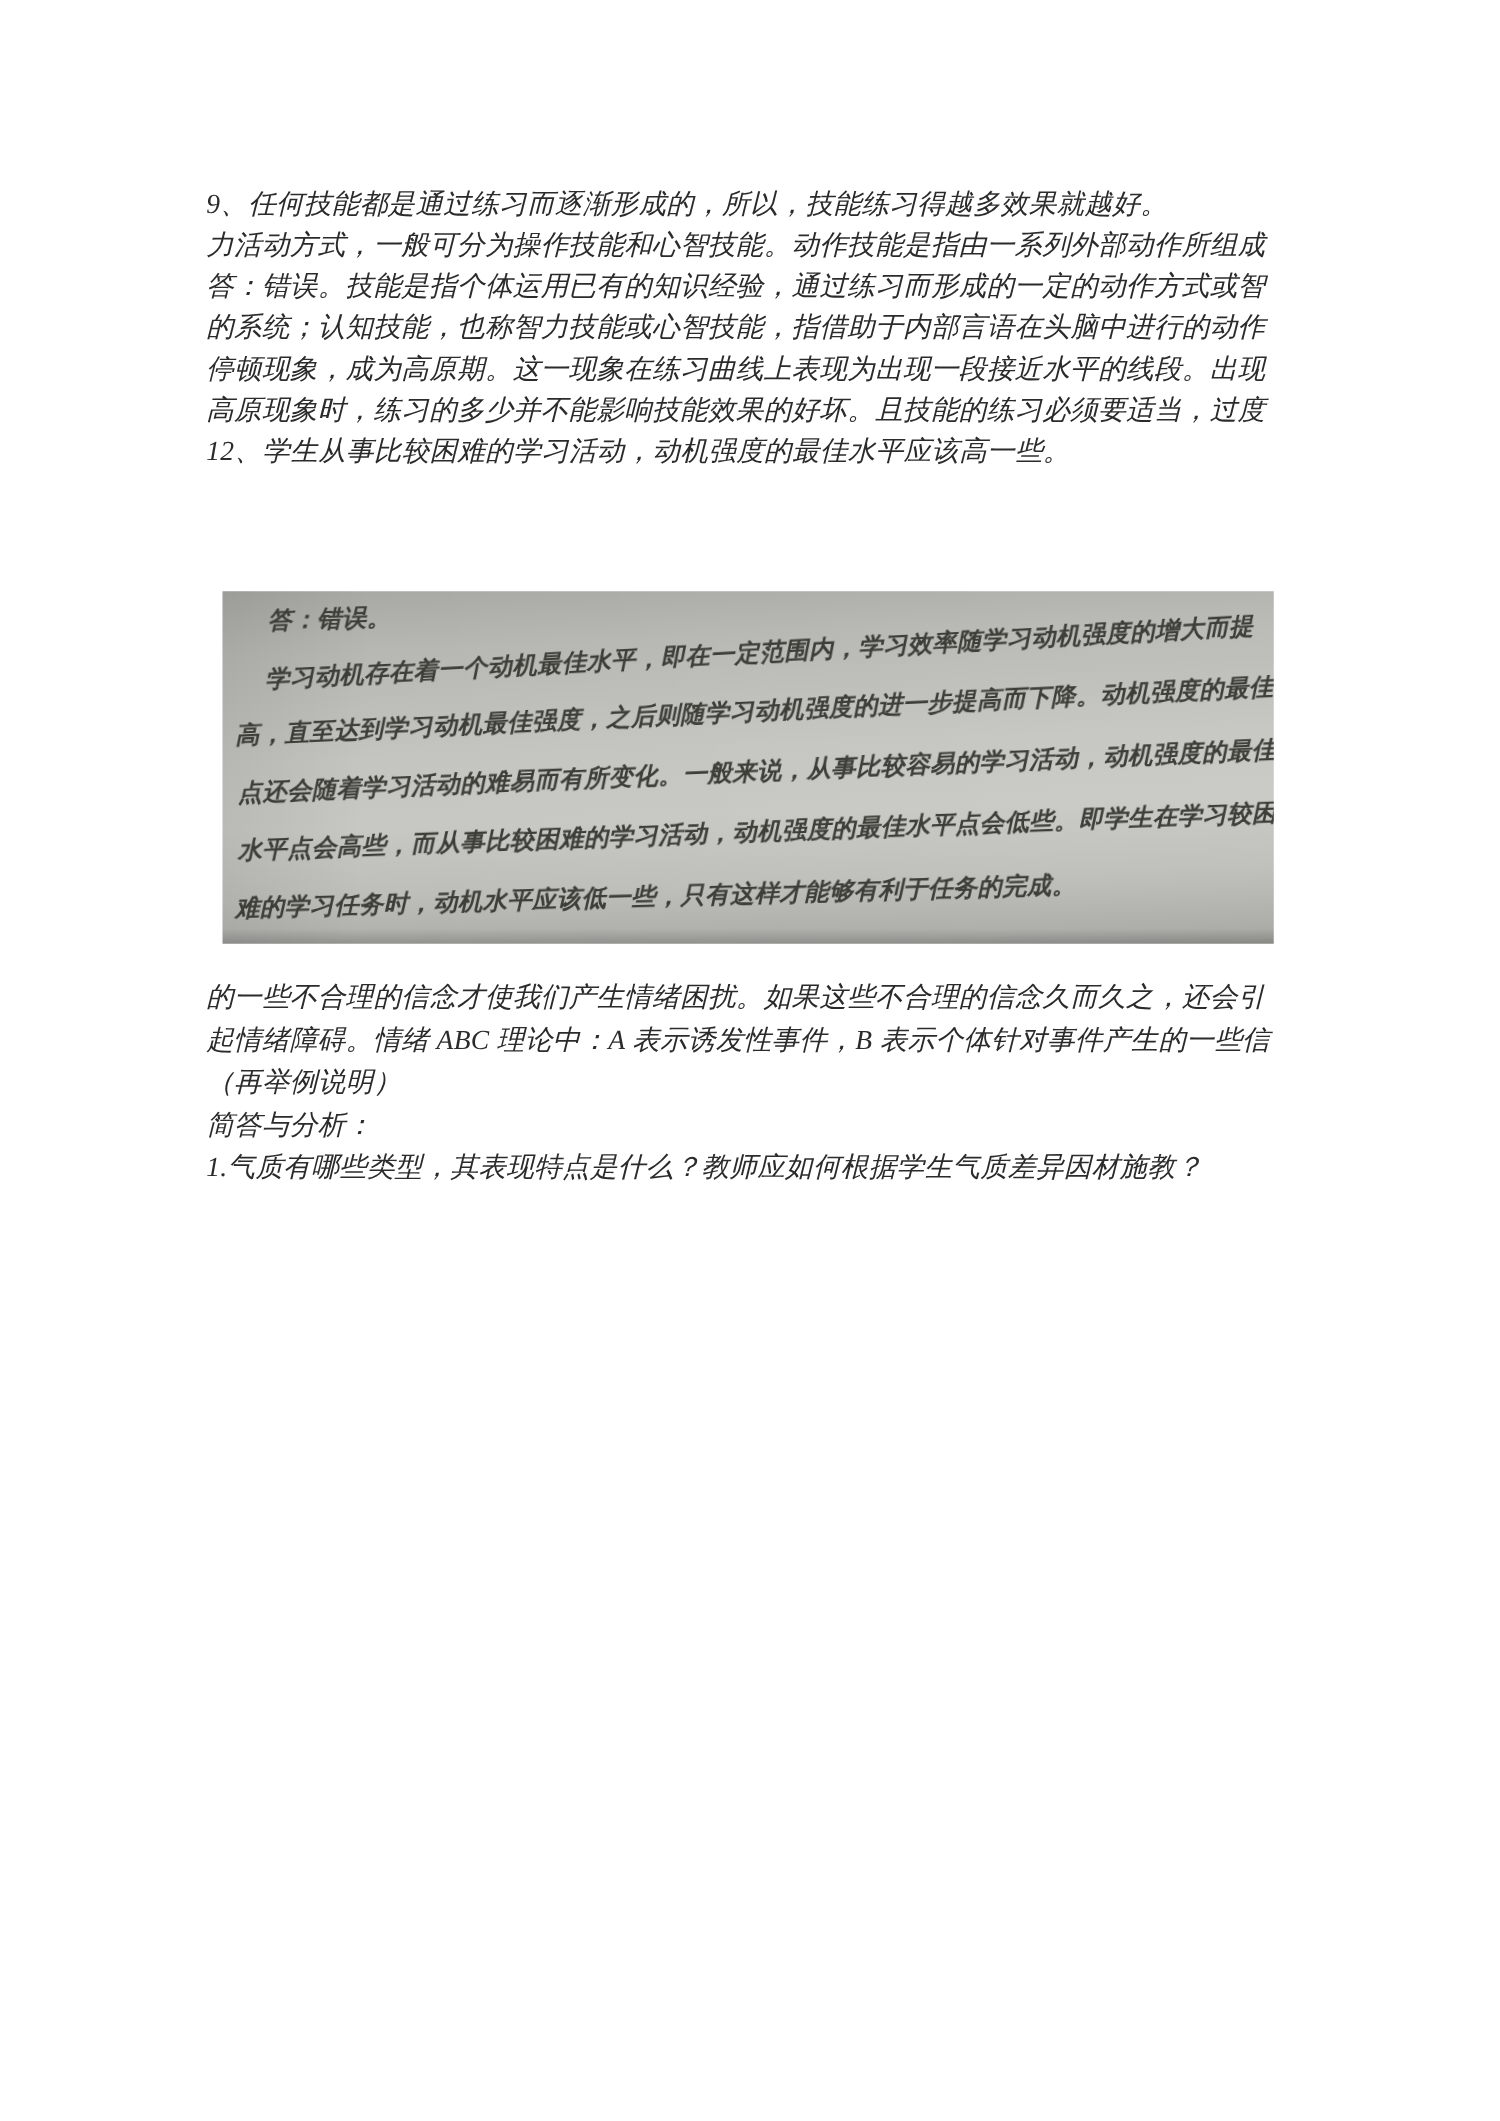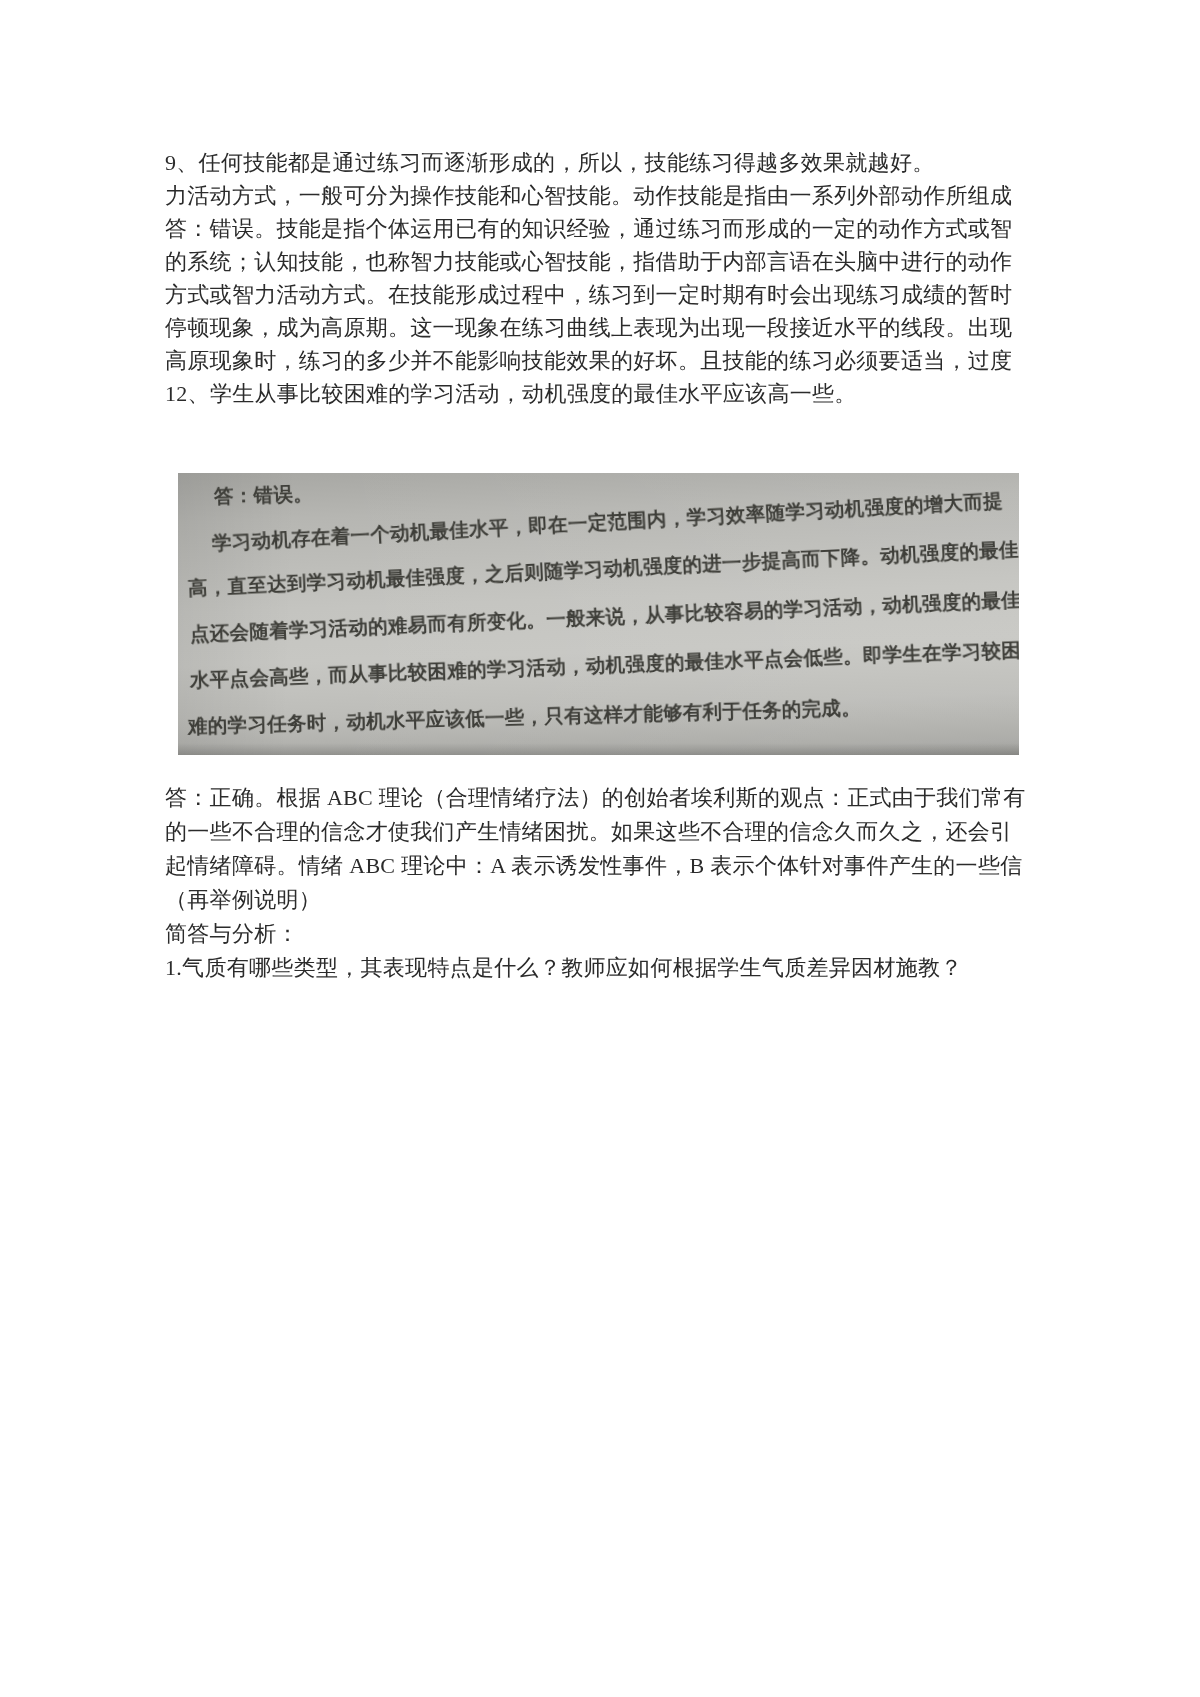--- a/index.html
+++ b/index.html
@@ -4,20 +4,21 @@
 <style>
   html, body { margin: 0; padding: 0; background: #ffffff; }
   .page {
     position: relative;
     width: 1200px;
     height: 1697px;
     background: #ffffff;
     font-family: "Liberation Serif", "DejaVu Serif", serif;
     color: #2b2b2b;
     overflow: hidden;
+    font-style: italic;
   }
   .text-block {
     position: absolute;
     left: 165px;
     width: 900px;
   }
   .text-block .line {
     white-space: nowrap;
     font-size: 22px;
     line-height: 33px;
@@ -70,37 +71,35 @@
 </head>
 <body>
 
 <div class="page">
 
   <div class="text-block block1">
     <div class="line">9、任何技能都是通过练习而逐渐形成的，所以，技能练习得越多效果就越好。</div>
     <div class="line">力活动方式，一般可分为操作技能和心智技能。动作技能是指由一系列外部动作所组成</div>
     <div class="line">答：错误。技能是指个体运用已有的知识经验，通过练习而形成的一定的动作方式或智</div>
     <div class="line">的系统；认知技能，也称智力技能或心智技能，指借助于内部言语在头脑中进行的动作</div>
-    <div class="line">方式或智力活动方式。在技能形成过程中，练习到一定时期有时会出现练习成绩的暂时</div>
     <div class="line">停顿现象，成为高原期。这一现象在练习曲线上表现为出现一段接近水平的线段。出现</div>
     <div class="line">高原现象时，练习的多少并不能影响技能效果的好坏。且技能的练习必须要适当，过度</div>
     <div class="line">12、学生从事比较困难的学习活动，动机强度的最佳水平应该高一些。</div>
   </div>
 
   <div class="scan-box">
     <div class="scan-line">答：错误。</div>
     <div class="scan-line">学习动机存在着一个动机最佳水平，即在一定范围内，学习效率随学习动机强度的增大而提</div>
     <div class="scan-line">高，直至达到学习动机最佳强度，之后则随学习动机强度的进一步提高而下降。动机强度的最佳</div>
     <div class="scan-line">点还会随着学习活动的难易而有所变化。一般来说，从事比较容易的学习活动，动机强度的最佳</div>
     <div class="scan-line">水平点会高些，而从事比较困难的学习活动，动机强度的最佳水平点会低些。即学生在学习较困</div>
     <div class="scan-line">难的学习任务时，动机水平应该低一些，只有这样才能够有利于任务的完成。</div>
   </div>
 
   <div class="text-block block2">
-    <div class="line">答：正确。根据 ABC 理论（合理情绪疗法）的创始者埃利斯的观点：正式由于我们常有</div>
     <div class="line">的一些不合理的信念才使我们产生情绪困扰。如果这些不合理的信念久而久之，还会引</div>
     <div class="line">起情绪障碍。情绪 ABC 理论中：A 表示诱发性事件，B 表示个体针对事件产生的一些信</div>
     <div class="line">（再举例说明）</div>
     <div class="line">简答与分析：</div>
     <div class="line">1.气质有哪些类型，其表现特点是什么？教师应如何根据学生气质差异因材施教？</div>
   </div>
 
 </div>
 
 </body></html>

